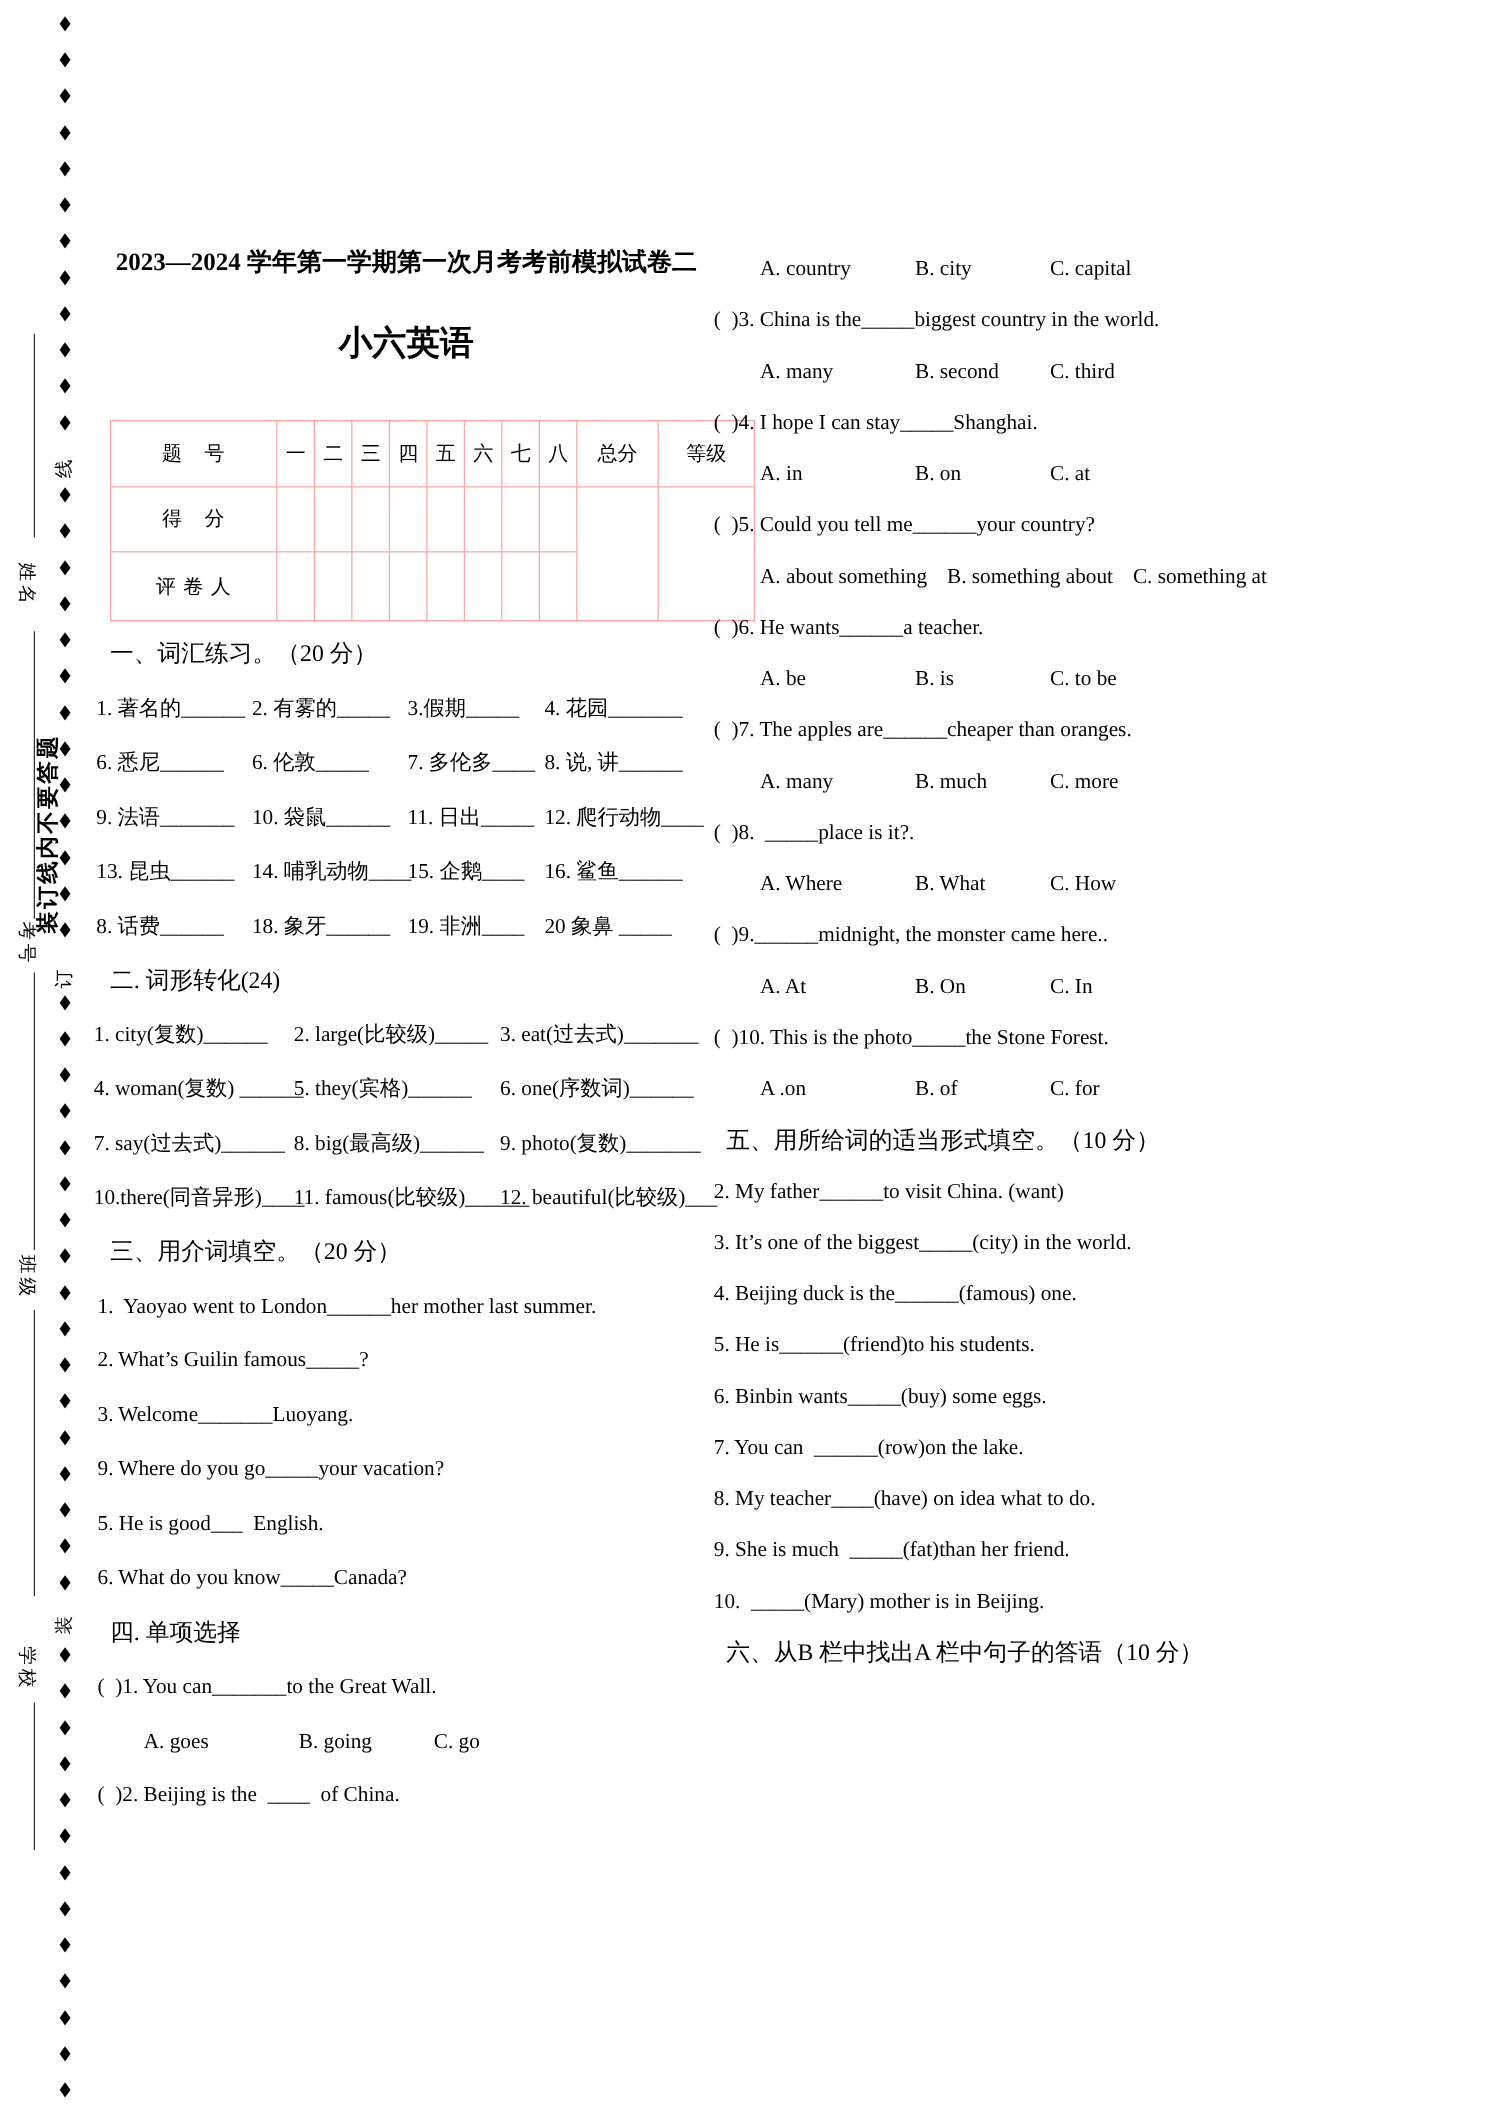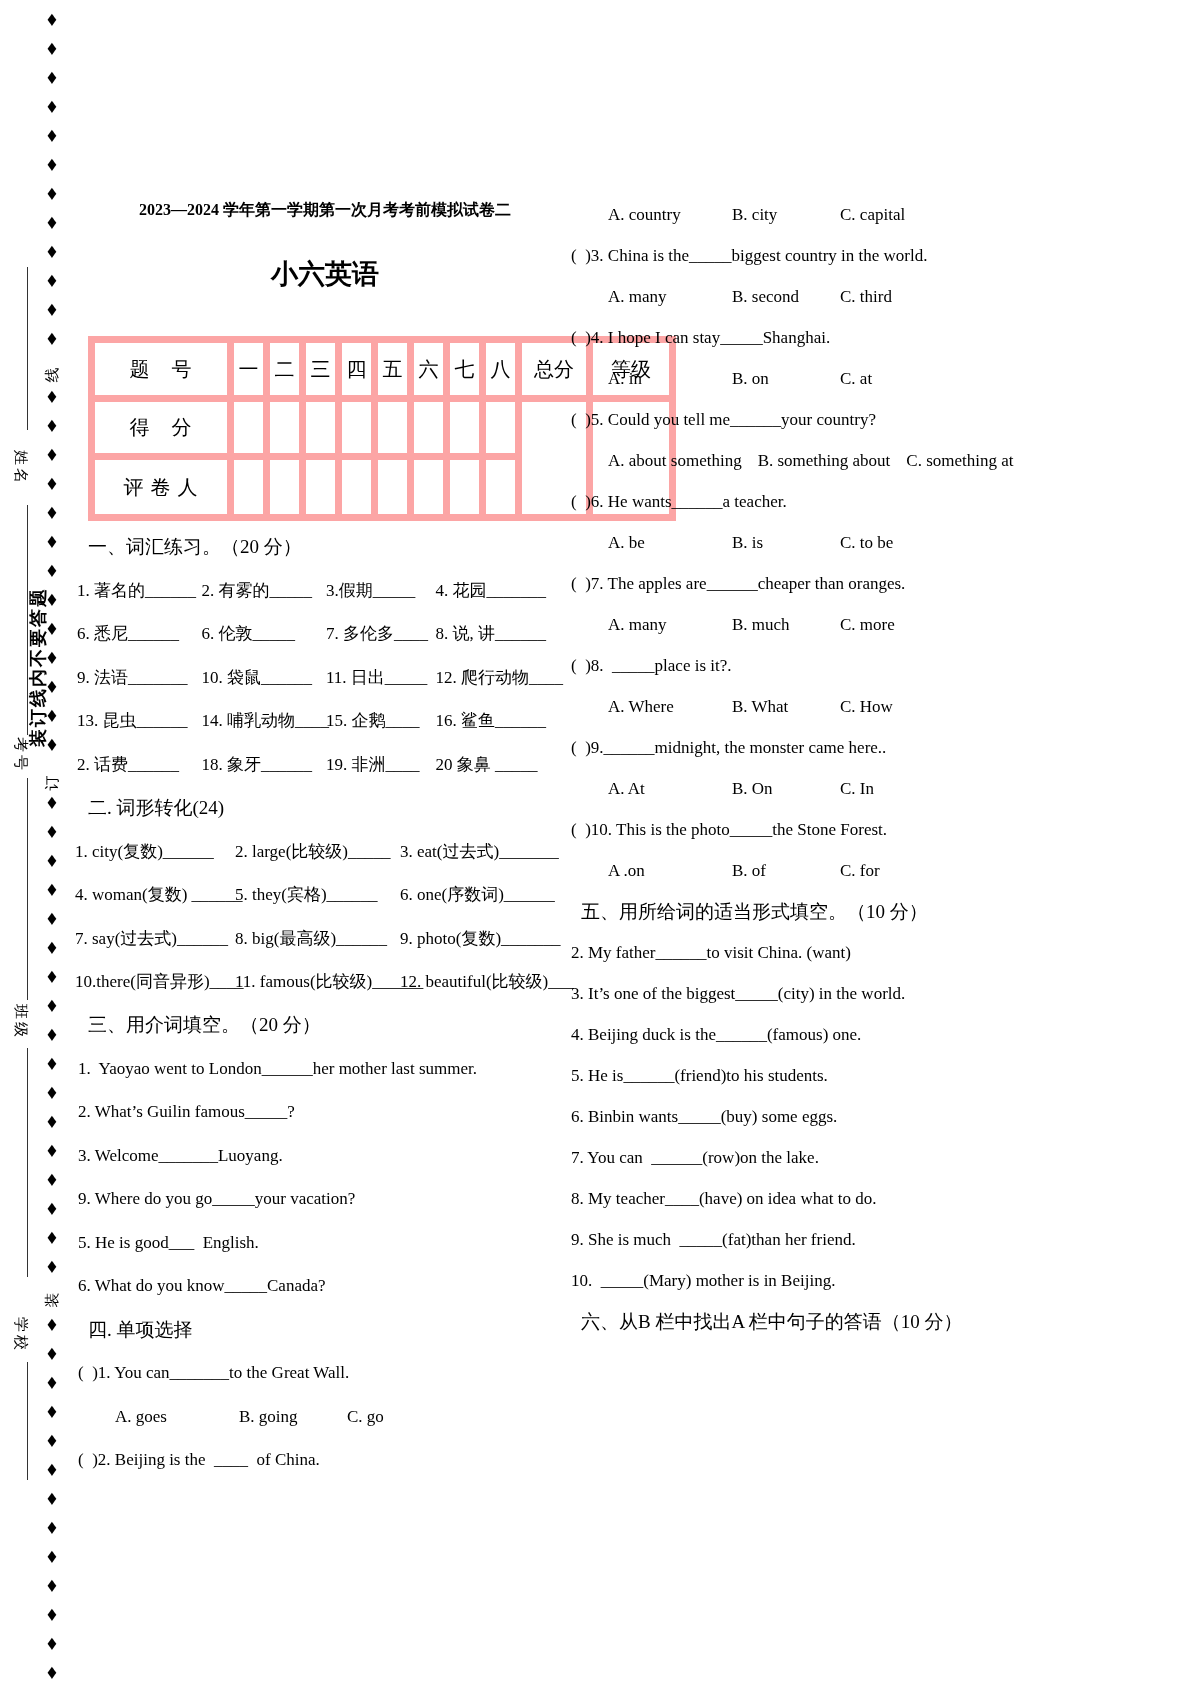--- a/index.html
+++ b/index.html
@@ -12,25 +12,25 @@
               font-size:15px;letter-spacing:3px;white-space:nowrap;transform:rotate(90deg);}
   .diamond{position:absolute;left:45px;width:14px;height:29px;line-height:29px;font-size:16px;
            text-align:center;transform:scaleX(.72);}
   .bind-char{position:absolute;left:44px;width:16px;height:16px;line-height:16px;font-size:15px;
              text-align:center;transform:rotate(-90deg);}
   .notice{position:absolute;left:-47px;top:656px;width:170px;height:22px;line-height:22px;text-align:center;
           font-weight:bold;font-size:18px;letter-spacing:2px;white-space:nowrap;transform:rotate(-90deg);}
   
   .col-left{position:absolute;left:75px;top:192px;width:500px;}
   .col-right{position:absolute;left:568px;top:190px;width:470px;}
-  .title{text-align:center;font-weight:bold;font-size:16px;height:36px;line-height:36px;white-space:nowrap;}
+  .title{text-align:center;font-weight:bold;font-size:20px;height:36px;line-height:36px;white-space:nowrap;}
   .subtitle{text-align:center;font-weight:bold;font-size:27px;height:40px;line-height:40px;margin-top:26px;}
   
   .score-table{border-collapse:collapse;table-layout:fixed;width:504px;margin-left:13px;margin-top:42px;}
-  .score-table td{border:7px solid #fca5a5;text-align:center;font-size:20px;padding:0;height:51px;}
+  .score-table td{border:1px solid #fca5a5;text-align:center;font-size:16px;padding:0;height:51px;}
   .score-table tr:first-child td{height:52px;}
   .score-table tr:last-child td{height:54px;}
   .score-table td.lbl{letter-spacing:1px;}
   
   .lines{margin-top:4px;}
   .line{white-space:pre;display:flex;align-items:center;font-size:17px;}
   #left-lines .line{height:43.5px;}
   #right-lines .line{height:41px;}
   .line.sec{font-size:19px;padding-left:13px;}
   .line.txt,.line.stem{padding-left:3px;}
@@ -160,21 +160,21 @@
             <td></td>
           </tr>
       </tbody>
     </table>
     <div class="lines" id="left-lines">
         <div class="line sec">一、词汇练习。（20 分）</div>
         <div class="line row4"><span class="cell">1. 著名的______</span><span class="cell">2. 有雾的_____</span><span class="cell">3.假期_____</span><span class="cell">4. 花园_______</span></div>
         <div class="line row4"><span class="cell">6. 悉尼______</span><span class="cell">6. 伦敦_____</span><span class="cell">7. 多伦多____</span><span class="cell">8. 说, 讲______</span></div>
         <div class="line row4"><span class="cell">9. 法语_______</span><span class="cell">10. 袋鼠______</span><span class="cell">11. 日出_____</span><span class="cell">12. 爬行动物____</span></div>
         <div class="line row4"><span class="cell">13. 昆虫______</span><span class="cell">14. 哺乳动物____</span><span class="cell">15. 企鹅____</span><span class="cell">16. 鲨鱼______</span></div>
-        <div class="line row4"><span class="cell">2. 话费______</span><span class="cell">18. 象牙______</span><span class="cell">19. 非洲____</span><span class="cell">20 象鼻 _____</span></div>
+        <div class="line row4"><span class="cell">8. 话费______</span><span class="cell">18. 象牙______</span><span class="cell">19. 非洲____</span><span class="cell">20 象鼻 _____</span></div>
         <div class="line sec">二. 词形转化(24)</div>
         <div class="line row3"><span class="cell">1. city(复数)______</span><span class="cell">2. large(比较级)_____</span><span class="cell">3. eat(过去式)_______</span></div>
         <div class="line row3"><span class="cell">4. woman(复数) ______</span><span class="cell">5. they(宾格)______</span><span class="cell">6. one(序数词)______</span></div>
         <div class="line row3"><span class="cell">7. say(过去式)______</span><span class="cell">8. big(最高级)______</span><span class="cell">9. photo(复数)_______</span></div>
         <div class="line row3"><span class="cell">10.there(同音异形)____</span><span class="cell">11. famous(比较级)______</span><span class="cell">12. beautiful(比较级)___</span></div>
         <div class="line sec">三、用介词填空。（20 分）</div>
         <div class="line txt">1.  Yaoyao went to London______her mother last summer.</div>
         <div class="line txt">2. What’s Guilin famous_____?</div>
         <div class="line txt">3. Welcome_______Luoyang.</div>
         <div class="line txt">9. Where do you go_____your vacation?</div>

